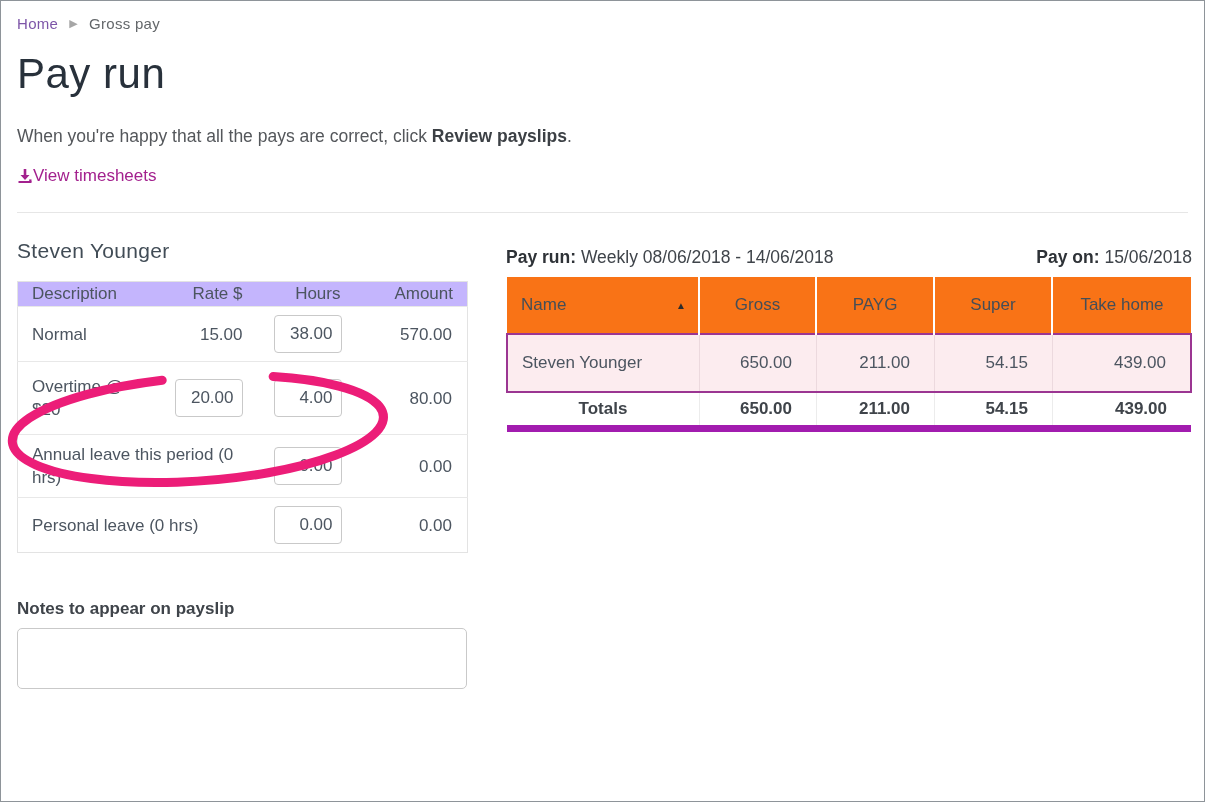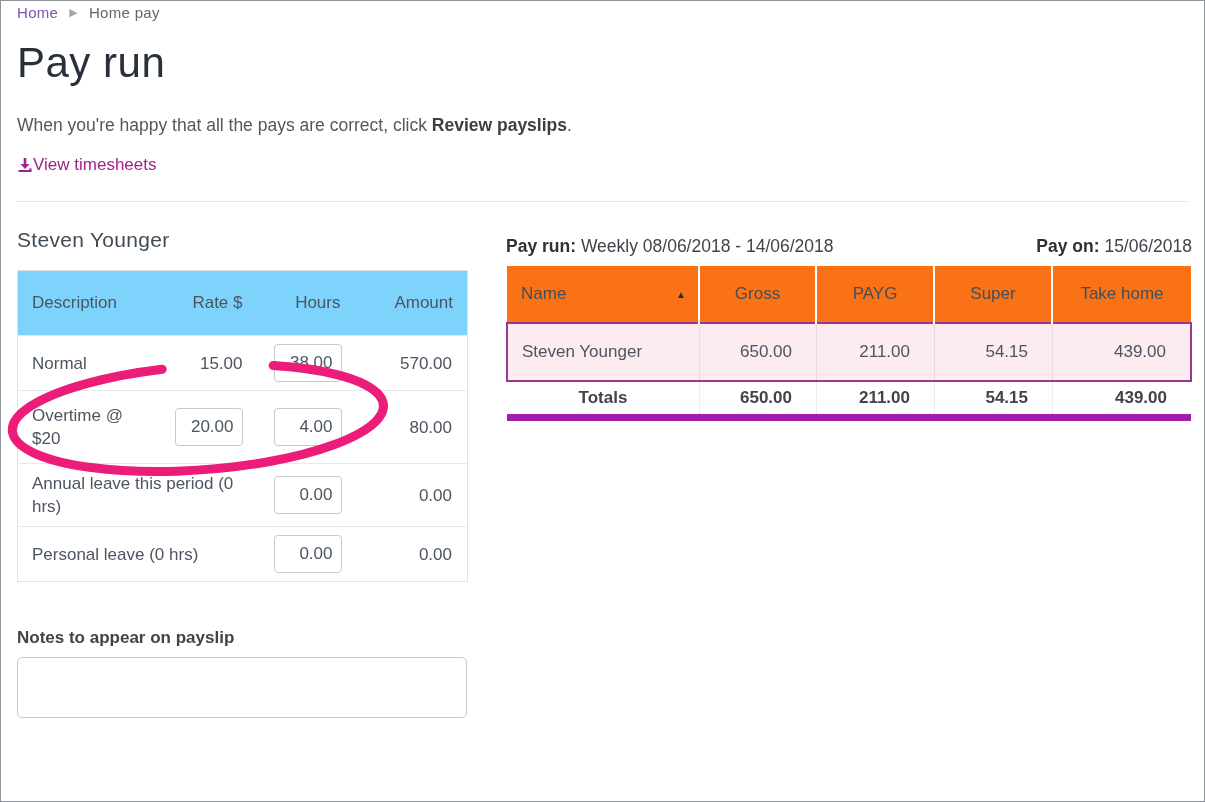--- a/index.html
+++ b/index.html
@@ -8,21 +8,21 @@
     width:1205px; height:802px;
     background:#fff;
     border:1px solid #8e9499;
     font-family:"Liberation Sans", sans-serif;
     color:#54575b;
     overflow:hidden;
   }
   .page { padding:0 16px; position:relative; }
 
   
-  .breadcrumb { padding-top:3px; font-size:15px; letter-spacing:.3px; display:flex; align-items:center; }
+  .breadcrumb { padding-top:14px; font-size:15px; letter-spacing:.3px; display:flex; align-items:center; }
   .crumb-home { color:#7d55a8; text-decoration:none; cursor:pointer; }
   .crumb-sep { color:#a6a6a6; font-size:11px; margin:0 11px; }
   .crumb-current { color:#63676a; }
 
   
   h1.page-title { margin:18px 0 0; font-size:42px; line-height:48px; font-weight:300; color:#28313b; letter-spacing:.5px; }
   p.intro { margin:25px 0 0; font-size:17.5px; line-height:26px; color:#54575b; max-width:1140px; }
   p.intro b { color:#3c4045; }
   .timesheets { margin-top:17px; display:flex; align-items:center; gap:0; color:#a3218e; font-size:17px; cursor:pointer; width:fit-content; }
   .timesheets svg { display:block; }
@@ -35,21 +35,21 @@
 
   h2.employee-name { margin:6px 0 0; font-size:21px; font-weight:300; color:#414c56; letter-spacing:.3px; }
 
   
   .table-wrap { position:relative; margin-top:18px; }
   table.pay-table { width:450px; border-collapse:collapse; table-layout:fixed; font-size:17px; color:#4c5560; border:1px solid #e3e3e3; }
   table.pay-table col.c-desc { width:140px; }
   table.pay-table col.c-rate { width:105px; }
   table.pay-table col.c-hours { width:100px; }
   table.pay-table col.c-amount { width:105px; }
-  table.pay-table thead th { background:#7dd3fc; font-weight:normal; color:#4c5560; padding:22px 14px; text-align:right; }
+  table.pay-table thead th { background:#c4b5fd; font-weight:normal; color:#4c5560; padding:2px 14px; text-align:right; }
   table.pay-table thead th:first-child { text-align:left; }
   table.pay-table thead th.h-rate { padding-right:20px; }
   table.pay-table thead th.h-hours { padding-right:22px; }
   table.pay-table tbody td { border-top:1px solid #e8e8e8; padding:8px 14px; line-height:23px; vertical-align:middle; }
   table.pay-table td.cell-rate { text-align:right; padding-right:20px; }
   table.pay-table td.cell-hours { text-align:right; padding-right:21px; padding-left:4px; }
   table.pay-table td.cell-amount { text-align:right; padding-right:15px; }
   table.pay-table tr.row-tall td { padding-top:13px; padding-bottom:13px; }
   input.num-input {
     width:68px; height:38px; border:1px solid #c9c9c9; border-radius:4px;
@@ -88,21 +88,21 @@
   tr.totals-row td.val { text-align:right; padding-right:24px; box-shadow:inset 1px 0 0 #ececec; }
 </style>
 </head>
 <body>
 
 <div class="page">
 
   <div class="breadcrumb">
     <span class="crumb-home">Home</span>
     <span class="crumb-sep">▶</span>
-    <span class="crumb-current">Home pay</span>
+    <span class="crumb-current">Gross pay</span>
   </div>
 
   <h1 class="page-title">Pay run</h1>
 
 
   <p class="intro"><span>When you're happy that all the pays are correct, click </span><b>Review payslips</b><span>.</span></p>
 
   <div class="timesheets">
     <svg width="16" height="16" viewBox="0 0 16 16">
       <path d="M6.7 1h2.6v6h3.2L8 12 3.5 7h3.2z" fill="#a3218e"></path>

